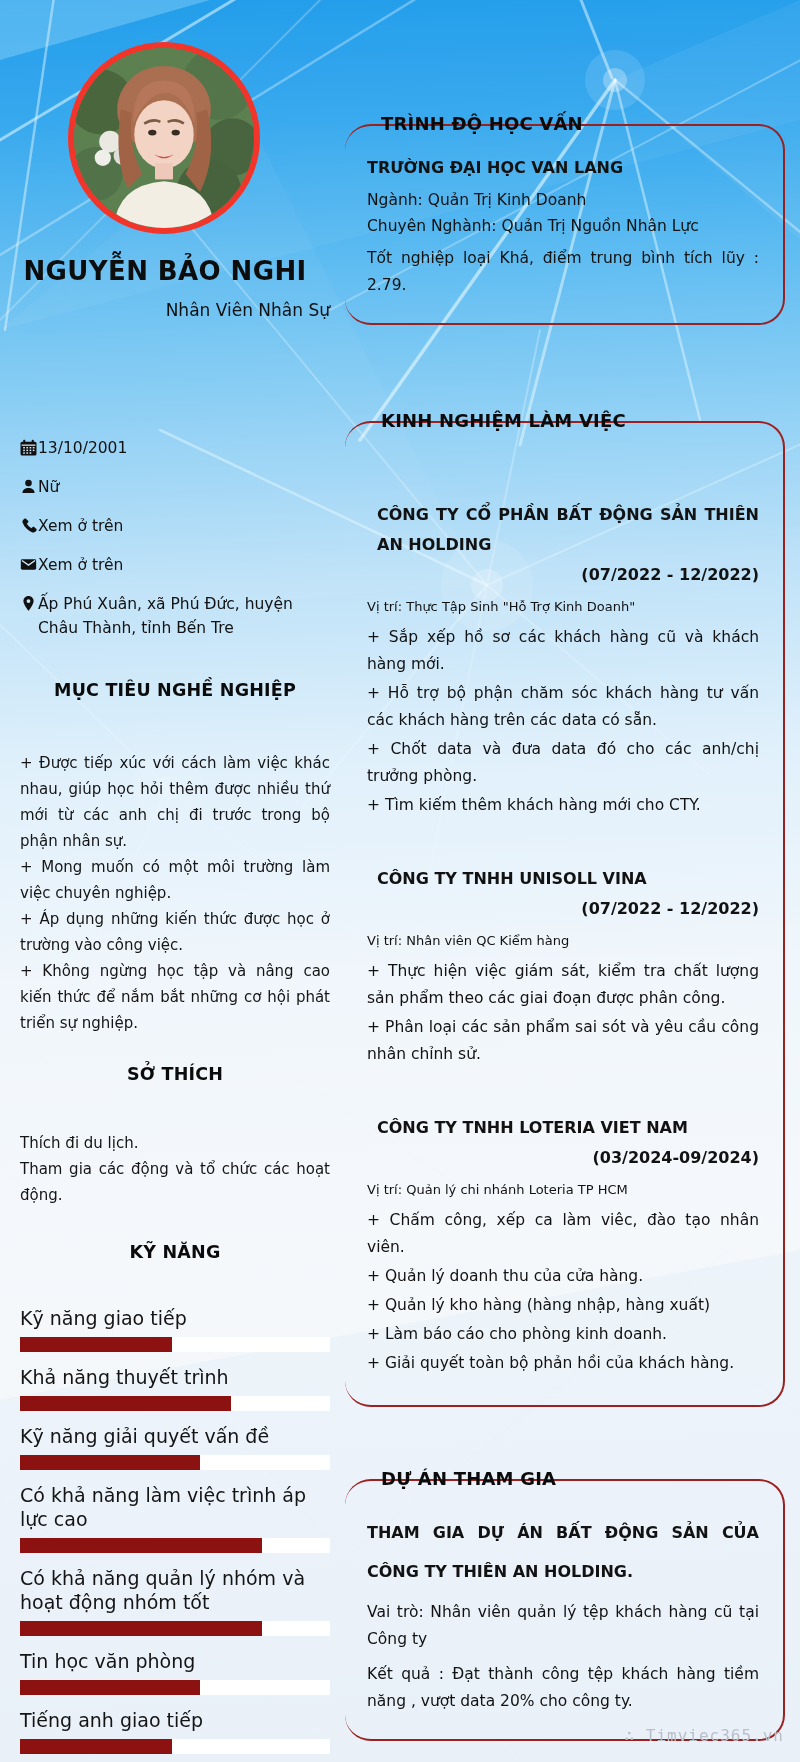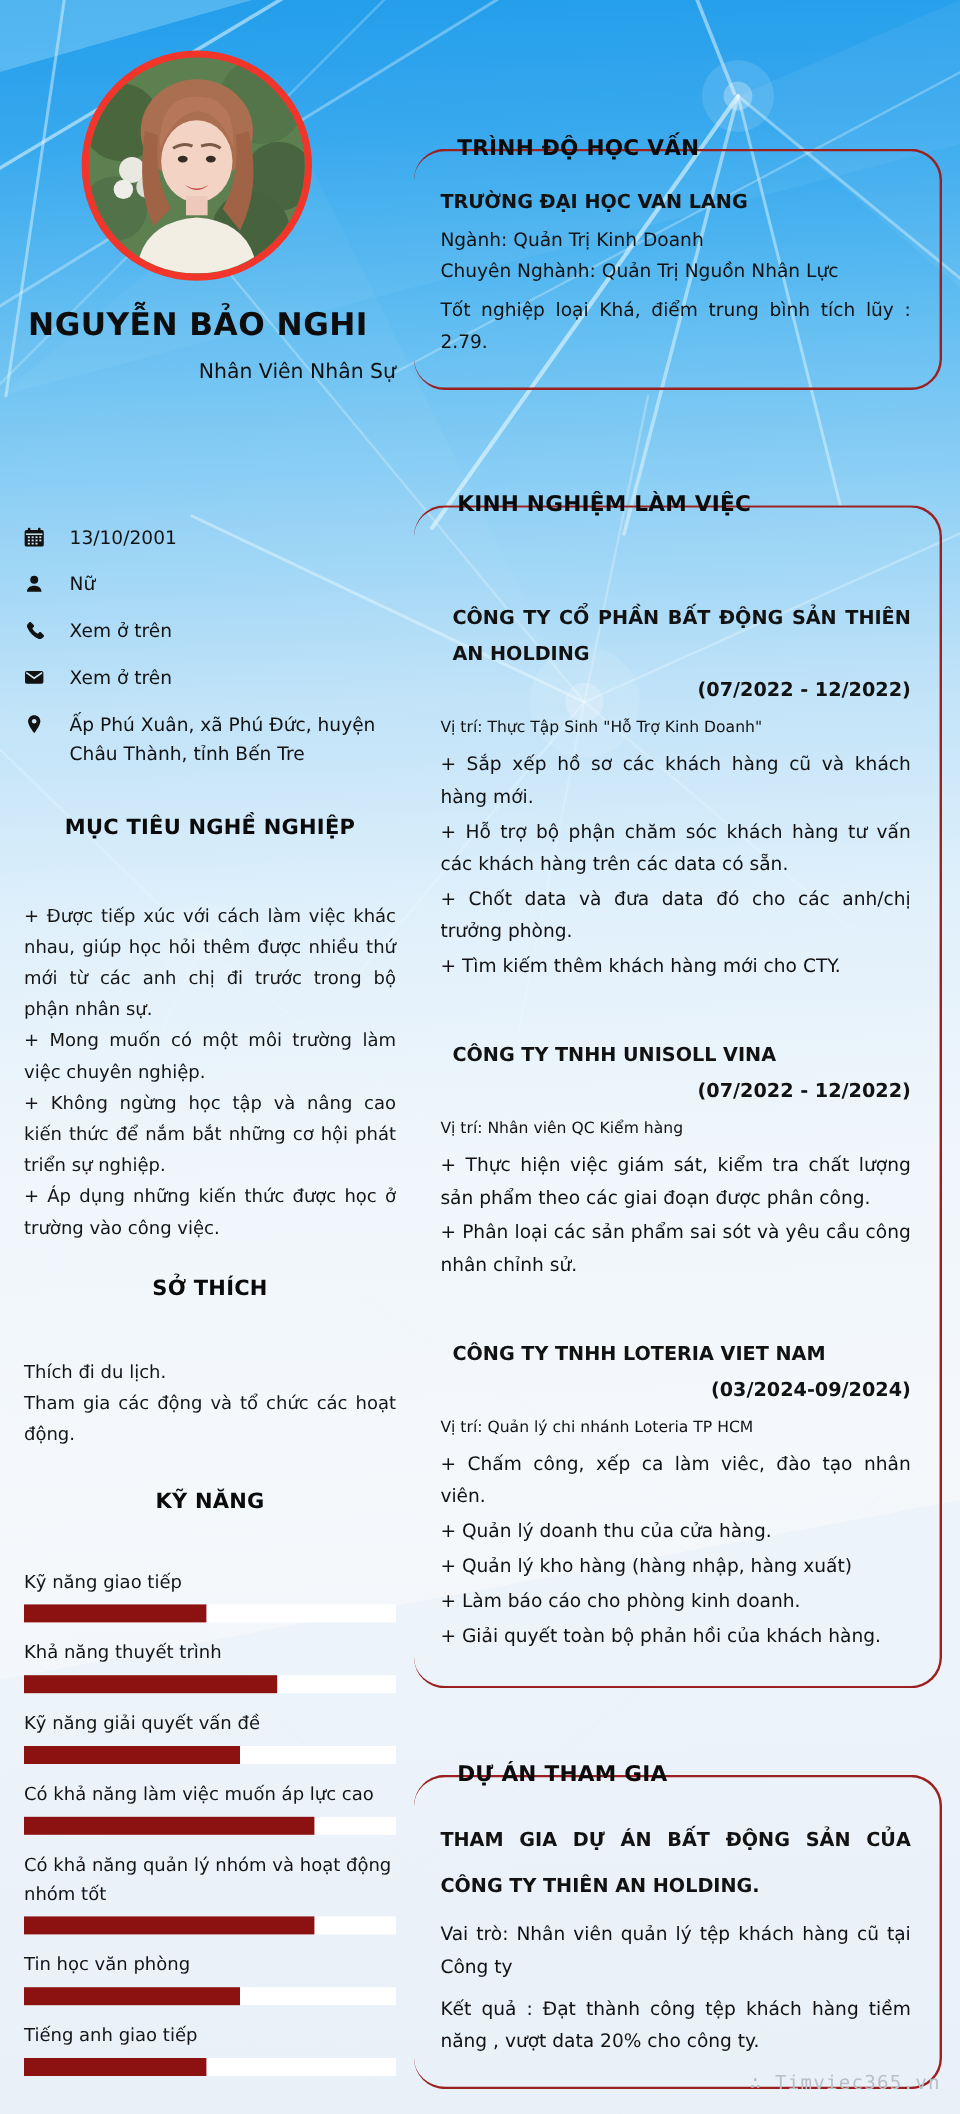--- a/index.html
+++ b/index.html
@@ -22,38 +22,38 @@
     position:absolute; left:0; top:256px; width:330px; text-align:center;
     font-size:26px; font-weight:bold; letter-spacing:.4px; color:#0d0d0d;
   }
   .job-title {
     position:absolute; left:0; top:300px; width:330px; text-align:right;
     font-size:17px; color:#101010;
   }
 
   
   .left-col { position:absolute; left:20px; top:436px; width:310px; }
-  .contact-row { display:flex; gap:20px; margin-bottom:15px; font-size:15.5px; line-height:24px; }
+  .contact-row { display:flex; gap:0; margin-bottom:15px; font-size:15.5px; line-height:24px; }
   .contact-row .ic { flex:0 0 18px; padding-top:3px; }
   .contact-row .ic svg { width:17px; height:17px; display:block; }
   .side-heading {
     text-align:center; font-weight:bold; font-size:17.5px; letter-spacing:.2px;
     color:#0b0b0b;
   }
   .h-objective { margin-top:40px; }
   .objective-text { margin-top:50px; }
   .objective-text p, .hobby-text p {
     font-size:15px; line-height:26px; text-align:justify; color:#151515;
   }
   .h-hobby { margin-top:28px; }
   .hobby-text { margin-top:46px; }
   .h-skill { margin-top:34px; }
   .skills { margin-top:44px; }
   .skill { margin-bottom:13px; }
-  .skill-label { font-size:15px; line-height:24px; margin-bottom:7px; color:#141414; }
+  .skill-label { font-size:19px; line-height:24px; margin-bottom:7px; color:#141414; }
   .skill-track { width:100%; height:15px; background:#ffffff; }
   .skill-fill { height:100%; background:#8c1111; }
 
   
   .right-col { position:absolute; left:345px; top:100px; width:440px; }
   .section-box {
     position:relative; border:2px solid #9b2020; border-left:0;
     border-radius:26px; padding:32px 24px 24px 22px;
   }
   .box-title {
@@ -222,22 +222,22 @@
             <circle cx="8" cy="5.7" r="1.8" fill="#cfe7f6"></circle>
           </svg>
       </span>
       <span>Ấp Phú Xuân, xã Phú Đức, huyện Châu Thành, tỉnh Bến Tre</span>
     </div>
 
     <div class="side-heading h-objective">MỤC TIÊU NGHỀ NGHIỆP</div>
     <div class="objective-text">
       <p>+ Được tiếp xúc với cách làm việc khác nhau, giúp học hỏi thêm được nhiều thứ mới từ các anh chị đi trước trong bộ phận nhân sự.</p>
       <p>+ Mong muốn có một môi trường làm việc chuyên nghiệp.</p>
+      <p>+ Áp dụng những kiến thức được học ở trường vào công việc.</p>
       <p>+ Không ngừng học tập và nâng cao kiến thức để nắm bắt những cơ hội phát triển sự nghiệp.</p>
-      <p>+ Áp dụng những kiến thức được học ở trường vào công việc.</p>
     </div>
 
     <div class="side-heading h-hobby">SỞ THÍCH</div>
     <div class="hobby-text">
       <p>Thích đi du lịch.</p>
       <p>Tham gia các động và tổ chức các hoạt động.</p>
     </div>
 
     <div class="side-heading h-skill">KỸ NĂNG</div>
     <div class="skills">
@@ -253,21 +253,21 @@
             <div class="skill-fill" style="width: 68%;"></div>
           </div>
       </div>
       <div class="skill">
         <div class="skill-label">Kỹ năng giải quyết vấn đề</div>
         <div class="skill-track">
             <div class="skill-fill" style="width: 58%;"></div>
           </div>
       </div>
       <div class="skill">
-        <div class="skill-label">Có khả năng làm việc muốn áp lực cao</div>
+        <div class="skill-label">Có khả năng làm việc trình áp lực cao</div>
         <div class="skill-track">
             <div class="skill-fill" style="width: 78%;"></div>
           </div>
       </div>
       <div class="skill">
         <div class="skill-label">Có khả năng quản lý nhóm và hoạt động nhóm tốt</div>
         <div class="skill-track">
             <div class="skill-fill" style="width: 78%;"></div>
           </div>
       </div>

